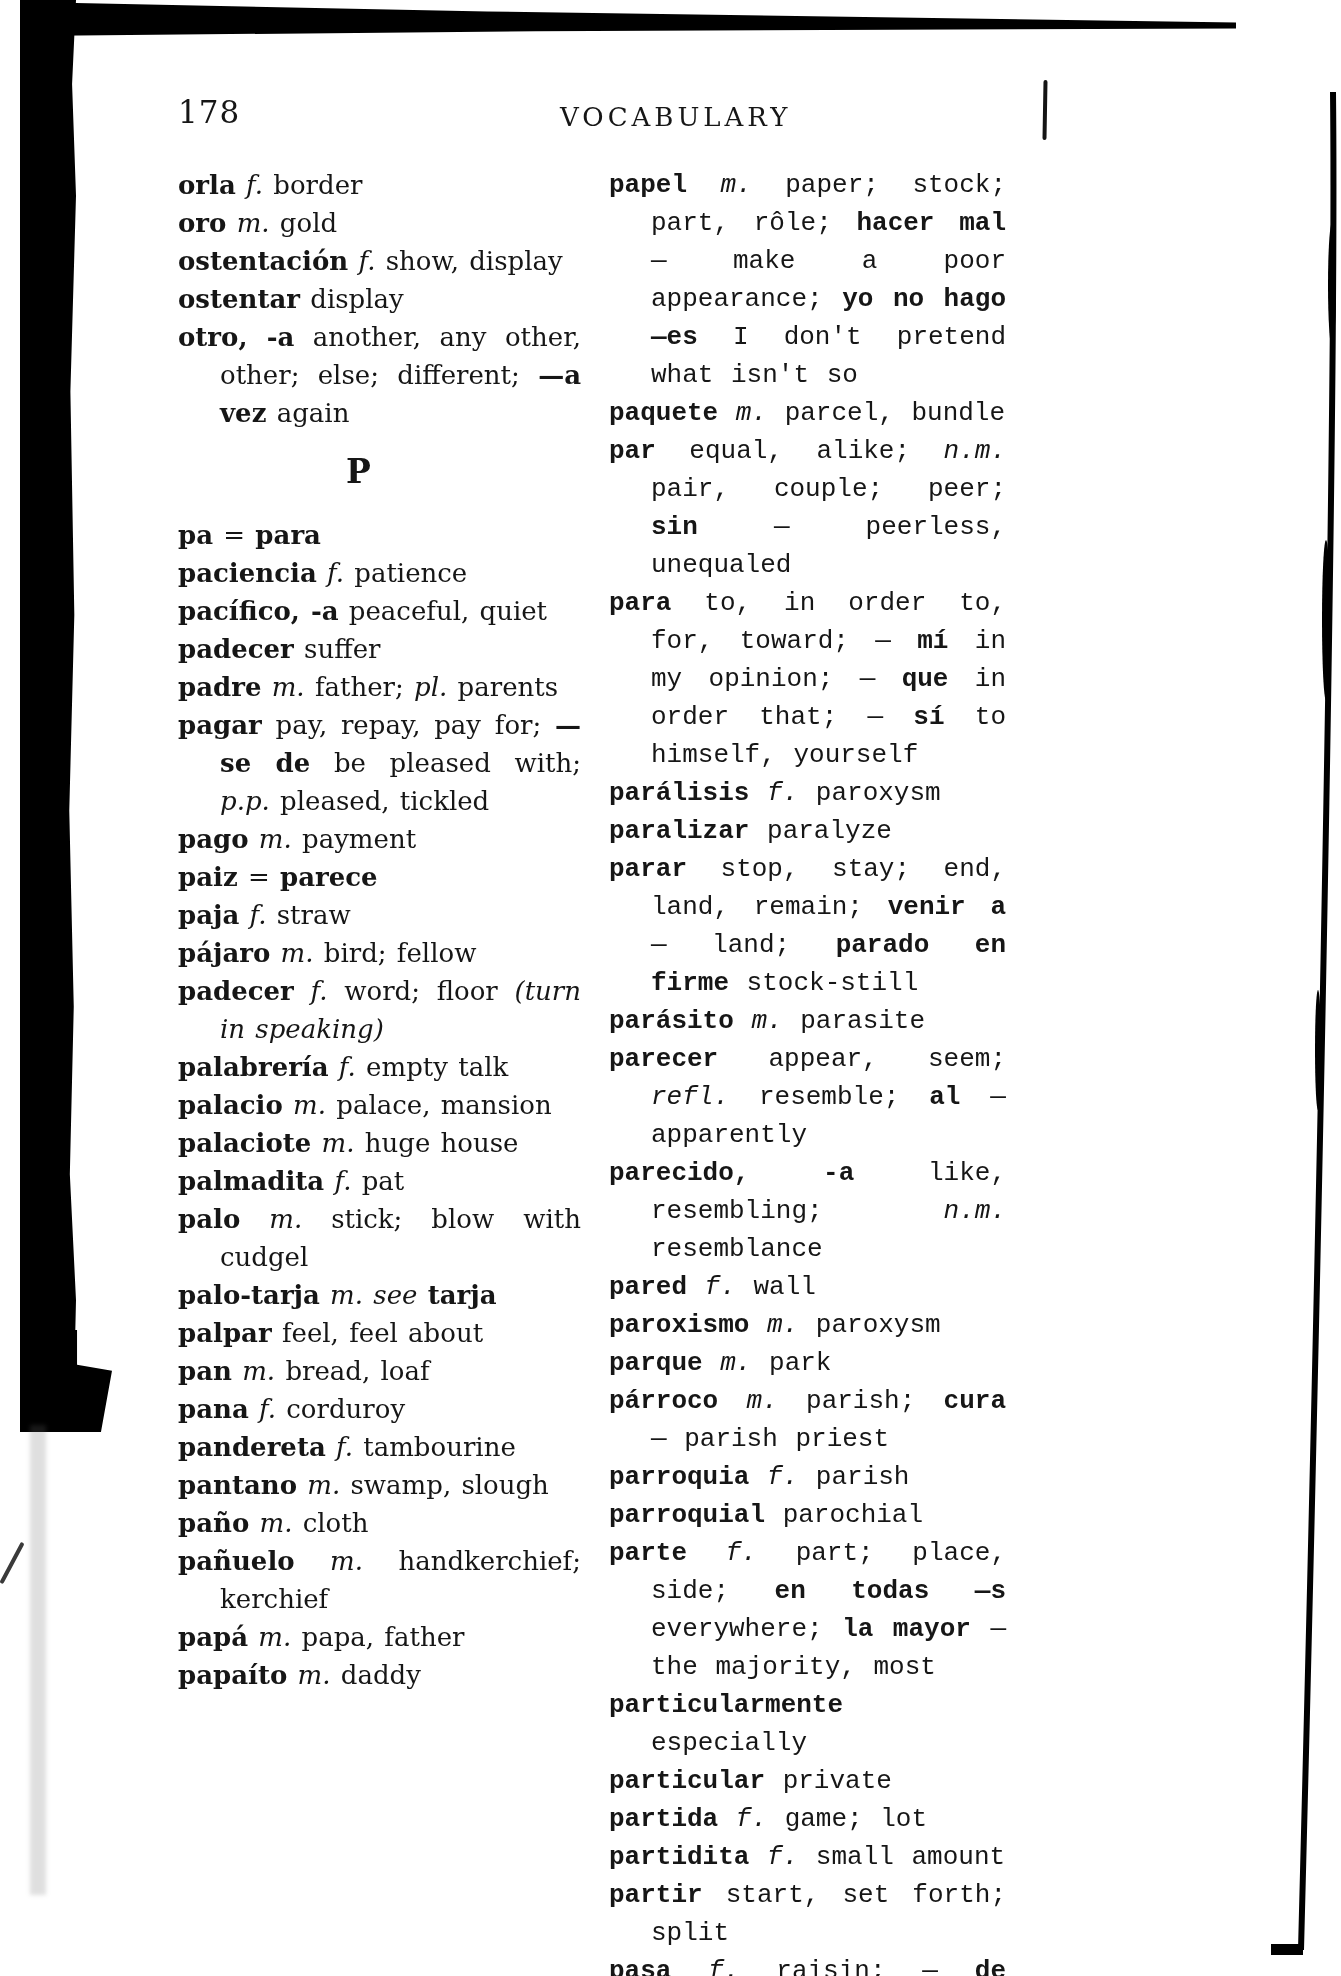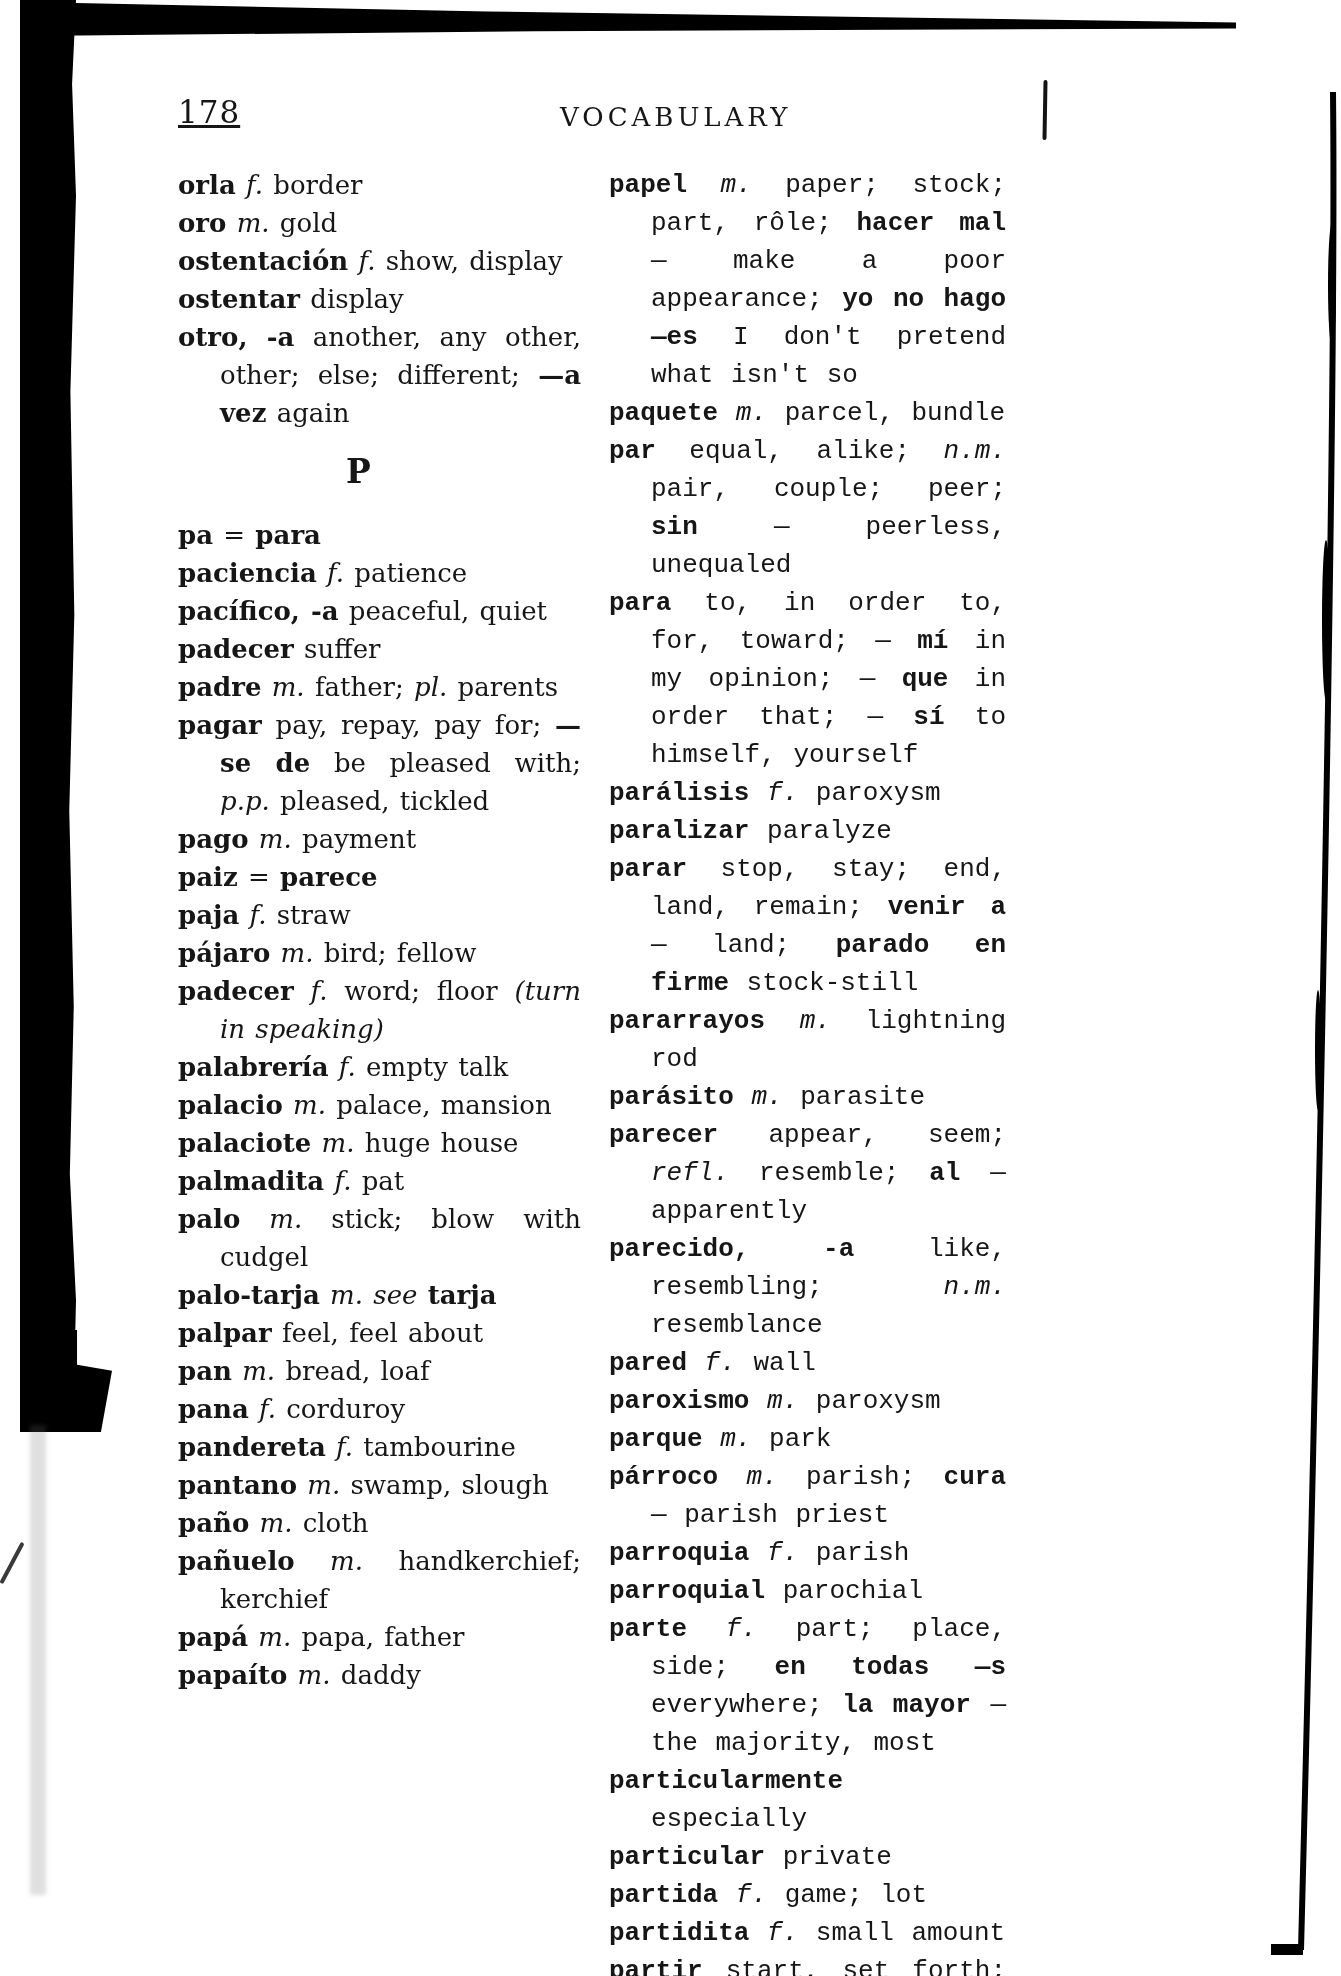--- a/index.html
+++ b/index.html
@@ -37,21 +37,21 @@
   }
   .head-tick {
     left:1043px; top:80px; width:4px; height:60px;
     background:#141414; border-radius:2px; transform:rotate(1deg);
   }
   .right-edge-svg { position:absolute; right:0; top:0; }
 
   
   .page-number {
     position:absolute; left:178px; top:94px;
-    font-size:31px; letter-spacing:1px;text-decoration:underline;
+    font-size:31px; letter-spacing:1px;
   }
   .running-head {
     position:absolute; left:560px; top:102px;
     font-size:26px; letter-spacing:4px;
   }
 
   
   .columns {
     position:absolute; left:178px; top:166px; width:828px;
     display:flex; gap:28px;
@@ -135,21 +135,20 @@
         </div>
     </div>
     <div class="col col-right" id="right-col">
         <p class="entry"><span class="rb">papel</span><span class="ri"> m.</span><span> paper; stock; part, rôle; </span><span class="rb">hacer mal</span><span> — make a poor appearance; </span><span class="rb">yo no hago —es</span><span> I don't pretend what isn't so</span></p>
         <p class="entry"><span class="rb">paquete</span><span class="ri"> m.</span><span> parcel, bundle</span></p>
         <p class="entry"><span class="rb">par</span><span> equal, alike; </span><span class="ri">n.m.</span><span> pair, couple; peer; </span><span class="rb">sin</span><span> — peerless, unequaled</span></p>
         <p class="entry"><span class="rb">para</span><span> to, in order to, for, toward; — </span><span class="rb">mí</span><span> in my opinion; — </span><span class="rb">que</span><span> in order that; — </span><span class="rb">sí</span><span> to himself, yourself</span></p>
         <p class="entry"><span class="rb">parálisis</span><span class="ri"> f.</span><span> paroxysm</span></p>
         <p class="entry"><span class="rb">paralizar</span><span> paralyze</span></p>
         <p class="entry"><span class="rb">parar</span><span> stop, stay; end, land, remain; </span><span class="rb">venir a</span><span> — land; </span><span class="rb">parado en firme</span><span> stock-still</span></p>
-        <p class="entry"><span class="rb">pararrayos</span><span class="ri"> m.</span><span> lightning rod</span></p>
         <p class="entry"><span class="rb">parásito</span><span class="ri"> m.</span><span> parasite</span></p>
         <p class="entry"><span class="rb">parecer</span><span> appear, seem; </span><span class="ri">refl.</span><span> resemble; </span><span class="rb">al</span><span> — apparently</span></p>
         <p class="entry"><span class="rb">parecido, -a</span><span> like, resembling; </span><span class="ri">n.m.</span><span> resemblance</span></p>
         <p class="entry"><span class="rb">pared</span><span class="ri"> f.</span><span> wall</span></p>
         <p class="entry"><span class="rb">paroxismo</span><span class="ri"> m.</span><span> paroxysm</span></p>
         <p class="entry"><span class="rb">parque</span><span class="ri"> m.</span><span> park</span></p>
         <p class="entry"><span class="rb">párroco</span><span class="ri"> m.</span><span> parish; </span><span class="rb">cura</span><span> — parish priest</span></p>
         <p class="entry"><span class="rb">parroquia</span><span class="ri"> f.</span><span> parish</span></p>
         <p class="entry"><span class="rb">parroquial</span><span> parochial</span></p>
         <p class="entry"><span class="rb">parte</span><span class="ri"> f.</span><span> part; place, side; </span><span class="rb">en todas —s</span><span> everywhere; </span><span class="rb">la mayor</span><span> — the majority, most</span></p>

